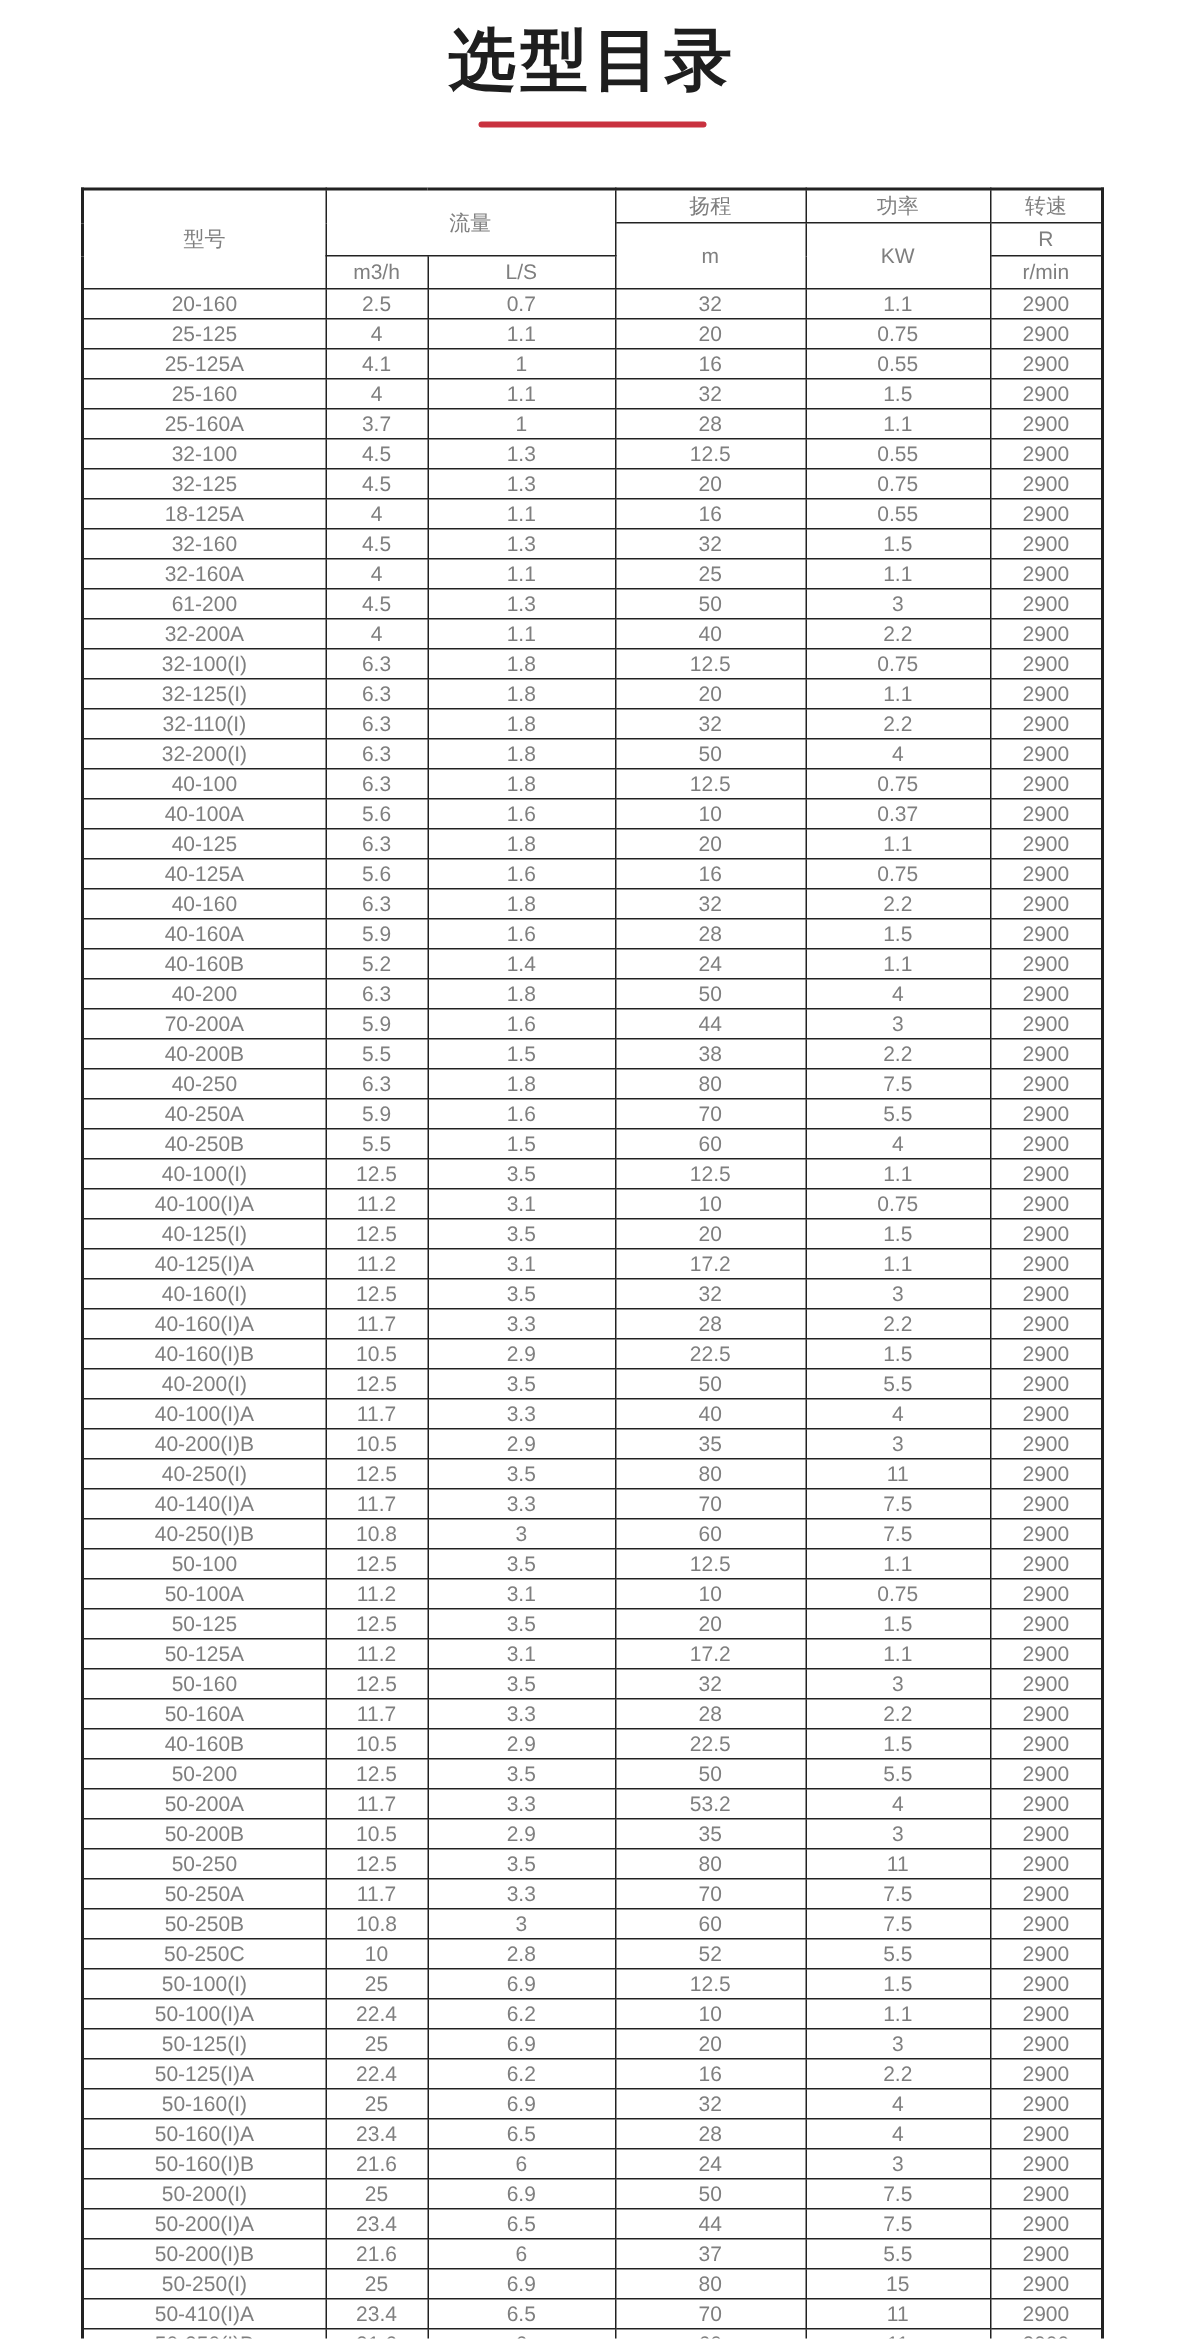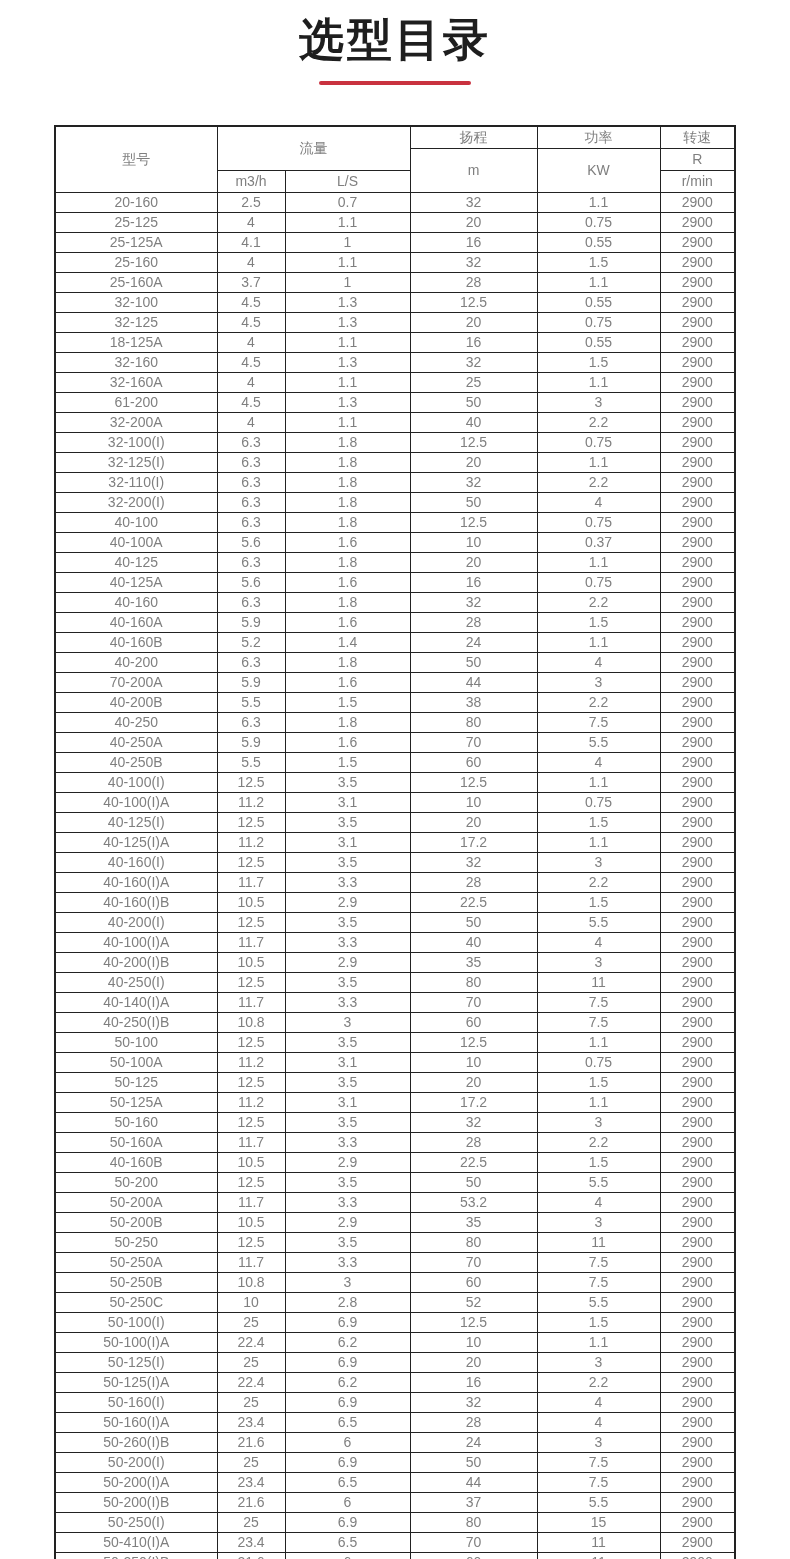--- a/index.html
+++ b/index.html
@@ -580,21 +580,21 @@
         </tr>
         <tr>
           <td>50-160(I)A</td>
           <td>23.4</td>
           <td>6.5</td>
           <td>28</td>
           <td>4</td>
           <td>2900</td>
         </tr>
         <tr>
-          <td>50-260(I)B</td>
+          <td>50-160(I)B</td>
           <td>21.6</td>
           <td>6</td>
           <td>24</td>
           <td>3</td>
           <td>2900</td>
         </tr>
         <tr>
           <td>50-200(I)</td>
           <td>25</td>
           <td>6.9</td>

